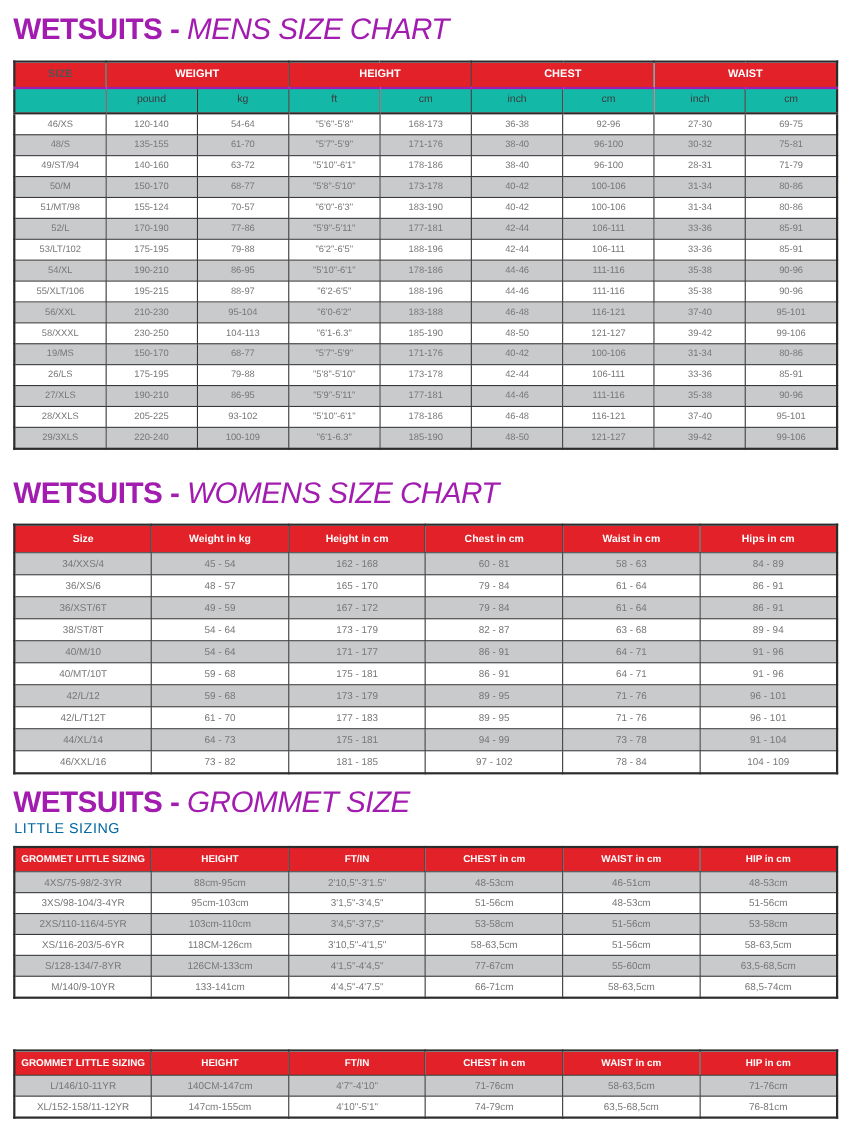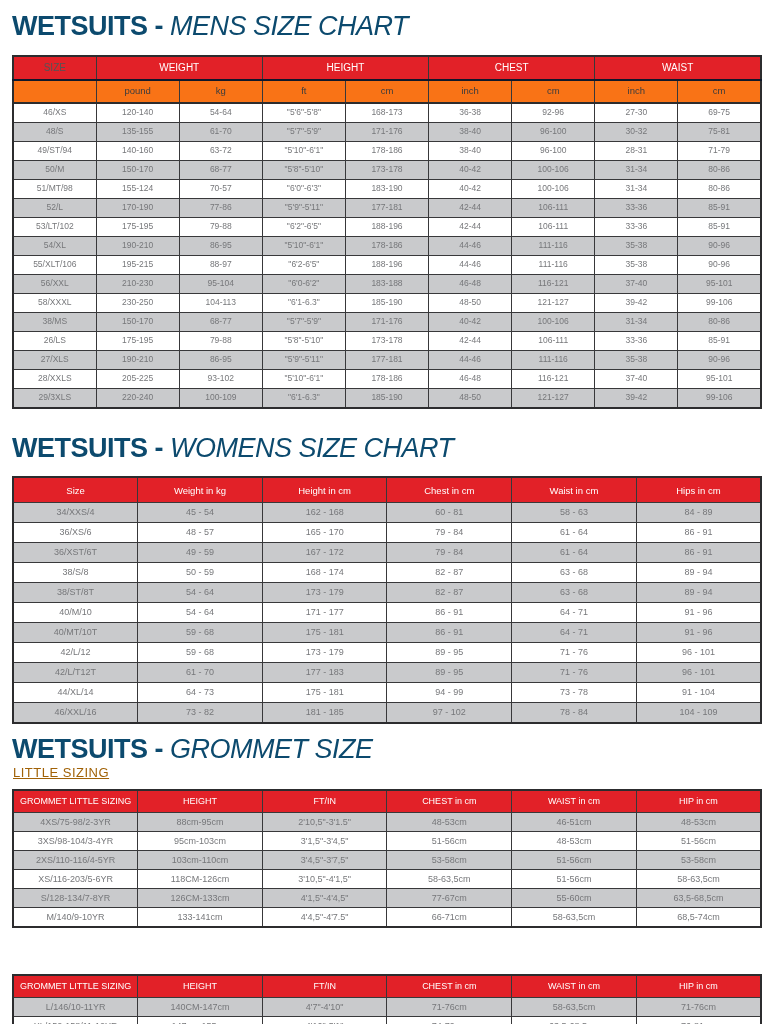--- a/index.html
+++ b/index.html
@@ -1,41 +1,41 @@
 <!DOCTYPE html>
 <html><head>
 <meta charset="utf-8">
 <style>
   html,body{margin:0;padding:0;background:#ffffff;}
   body{width:774px;font-family:"Liberation Sans", sans-serif;-webkit-font-smoothing:antialiased;}
   .page{padding:6px 12px 20px 12px;}
 
-  h1.sec-title{margin:6px 0 13px 0;font-size:27px;line-height:1.1;color:#0c4a6e;letter-spacing:-0.5px;white-space:nowrap;}
+  h1.sec-title{margin:6px 0 13px 0;font-size:27px;line-height:1.1;color:#a21caf;letter-spacing:-0.5px;white-space:nowrap;}
   h1.sec-title .tp{font-weight:bold;font-style:normal;}
   h1.sec-title .tm{font-weight:normal;font-style:italic;}
   h1.womens-title, h1.grommet-title{margin-top:0;}
   h1.grommet-title{margin-bottom:0;}
-  .subtitle{font-size:13px;color:#a16207;margin:0 0 9px 1px;letter-spacing:0.5px;text-decoration:underline;}
+  .subtitle{font-size:13px;color:#0369a1;margin:0 0 9px 1px;letter-spacing:0.5px;}
 
   .tbl-wrap{width:100%;}
   .mens-wrap{margin-bottom:25px;}
   .womens-wrap{margin-bottom:11px;}
   .grom1-wrap{margin-bottom:46px;}
 
   table{width:100%;border-collapse:collapse;table-layout:fixed;border:2px solid #2c2c2e;}
   th,td{border:1px solid #38383a;text-align:center;vertical-align:middle;line-height:1;overflow:hidden;white-space:nowrap;}
 
   
-  th.group, th.head{background:#e22128;color:#ffffff;font-weight:normal;margin-left:36px;}
+  th.group, th.head{background:#e22128;color:#ffffff;font-weight:bold;margin-left:36px;}
   th.group{font-size:10px;height:20px;}
   th.head{font-size:9.5px;height:21px;}
   th.group.size-head{color:#545456;}
 
   
-  th.subhead{background:#f97316;color:#3b3c3e;font-weight:normal;font-size:9.5px;height:19px;border-top:2px solid #0f172a;border-bottom:2px solid #2c2c2e;}
+  th.subhead{background:#14b8a6;color:#3b3c3e;font-weight:normal;font-size:9.5px;height:19px;border-top:2px solid #a21caf;border-bottom:2px solid #2c2c2e;}
 
   td{color:#76777a;background:#ffffff;}
   .mens td{font-size:8.5px;height:16px;}
   .womens td{font-size:9px;height:17px;}
   .grom td{font-size:9px;height:16px;}
   .womens th.head{height:22px;}
   .grom th.head{height:19px;font-size:9px;}
 
   .shade-even tbody tr:nth-child(even) td{background:#c9cacc;}
   .shade-odd tbody tr:nth-child(odd) td{background:#c9cacc;}
@@ -185,21 +185,21 @@
             <td>230-250</td>
             <td>104-113</td>
             <td>"6'1-6.3"</td>
             <td>185-190</td>
             <td>48-50</td>
             <td>121-127</td>
             <td>39-42</td>
             <td>99-106</td>
           </tr>
           <tr>
-            <td>38/MS</td>
+            <td>19/MS</td>
             <td>150-170</td>
             <td>68-77</td>
             <td>"5'7"-5'9"</td>
             <td>171-176</td>
             <td>40-42</td>
             <td>100-106</td>
             <td>31-34</td>
             <td>80-86</td>
           </tr>
           <tr>
@@ -283,28 +283,20 @@
           </tr>
           <tr>
             <td>36/XST/6T</td>
             <td>49 - 59</td>
             <td>167 - 172</td>
             <td>79 - 84</td>
             <td>61 - 64</td>
             <td>86 - 91</td>
           </tr>
           <tr>
-            <td>38/S/8</td>
-            <td>50 - 59</td>
-            <td>168 - 174</td>
-            <td>82 - 87</td>
-            <td>63 - 68</td>
-            <td>89 - 94</td>
-          </tr>
-          <tr>
             <td>38/ST/8T</td>
             <td>54 - 64</td>
             <td>173 - 179</td>
             <td>82 - 87</td>
             <td>63 - 68</td>
             <td>89 - 94</td>
           </tr>
           <tr>
             <td>40/M/10</td>
             <td>54 - 64</td>

